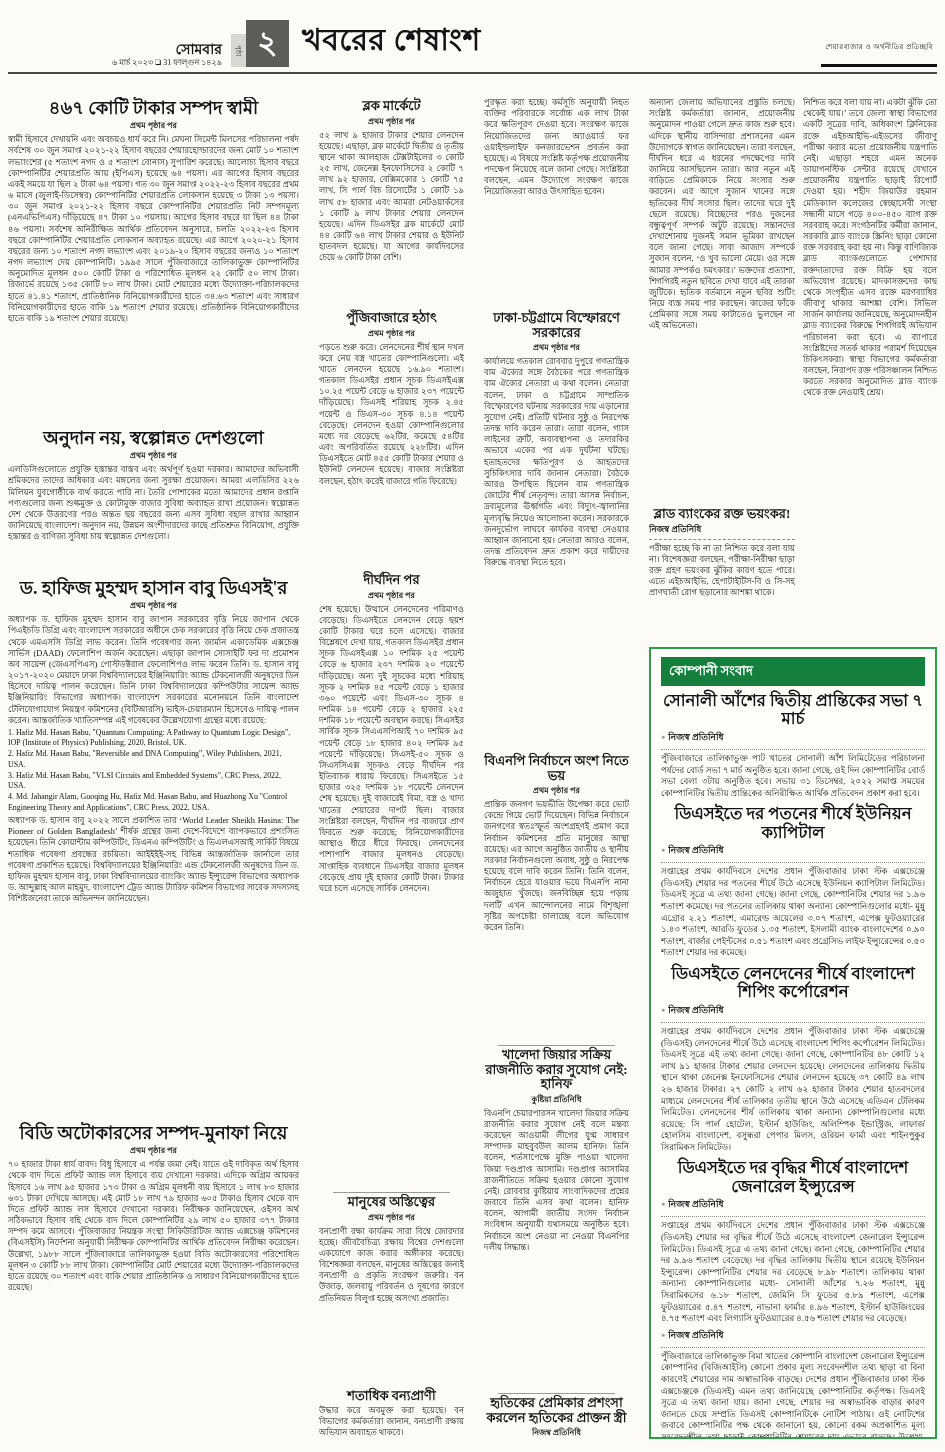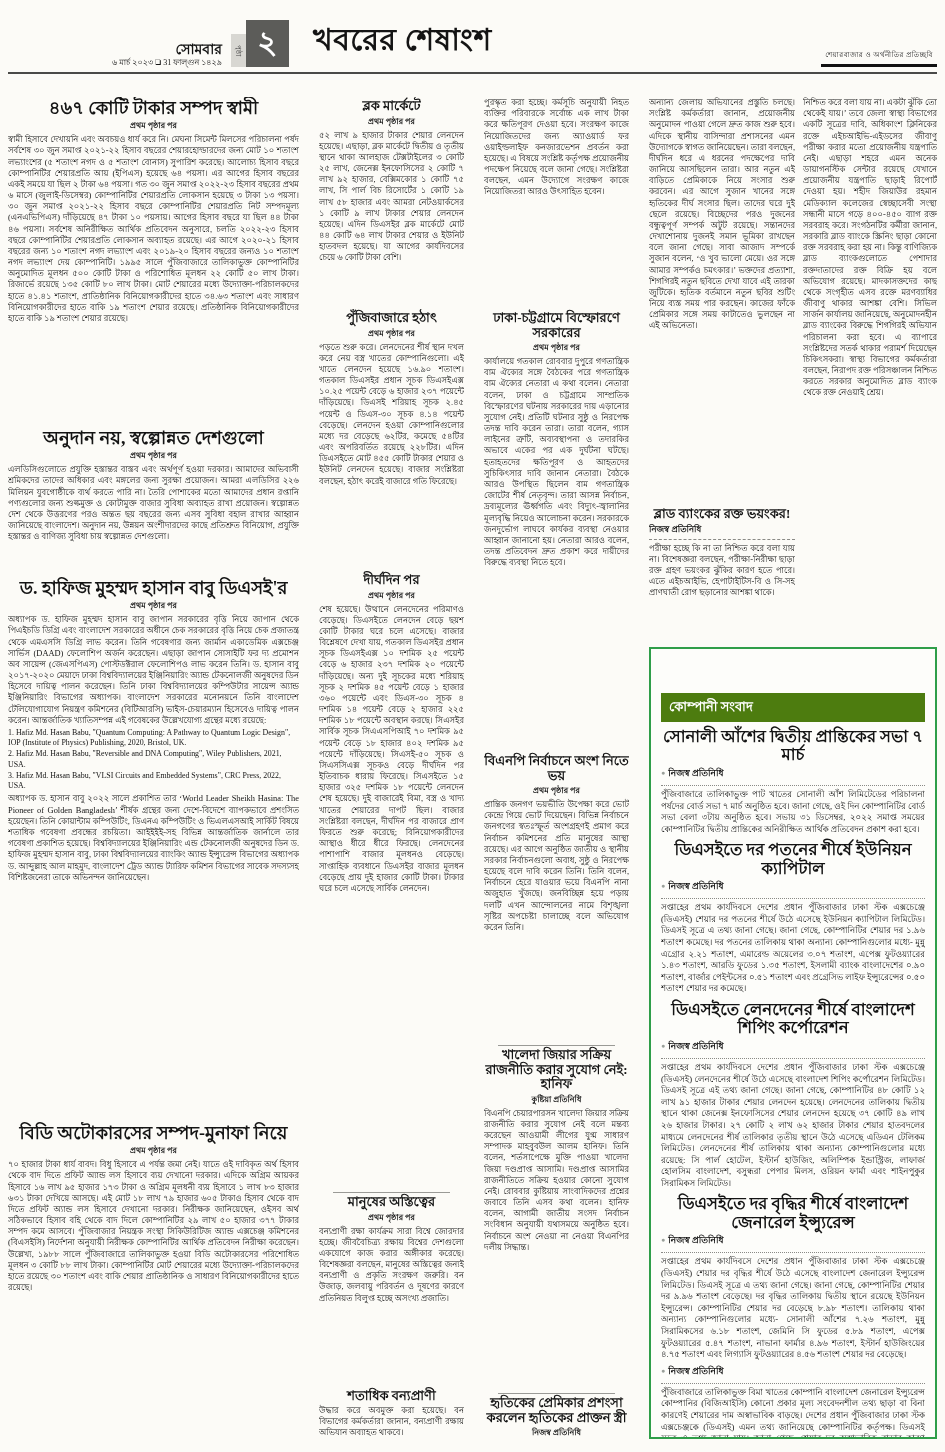--- a/index.html
+++ b/index.html
@@ -11,22 +11,22 @@
   
   .hdr{display:flex;align-items:flex-end;border-bottom:2px solid #4a4a48;padding-bottom:5px;height:66px;box-sizing:border-box;}
   .hdr-date{margin-left:104px;text-align:right;line-height:1.15;}
   .hdr-day{font-weight:bold;font-size:14px;}
   .hdr-dateline{font-size:8px;white-space:nowrap;}
   .pagebox{display:flex;align-items:flex-end;margin:0 4px 0 9px;}
   .page-word{background:#d8d7d2;color:#444;width:15px;height:33px;writing-mode:vertical-rl;
     font-size:7px;display:flex;align-items:center;justify-content:center;}
   .page-num{background:#5c5c59;color:#fff;width:43px;height:47px;display:flex;align-items:center;
     justify-content:center;font-size:31px;font-weight:bold;}
-  .section-title{font-size:30px;font-weight:bold;margin-left:20px;letter-spacing:.5px;}
-  .masthead{margin-left:auto;text-align:right;border-bottom:3px solid #111;padding:0 4px 3px;margin-top:30px;}
+  .section-title{font-size:30px;font-weight:bold;margin-left:9px;letter-spacing:.5px;}
+  .masthead{margin-left:auto;text-align:right;border-bottom:3px solid #111;padding:0 4px 11px;margin-top:30px;}
   .masthead-tagline{font-size:7px;letter-spacing:.5px;}
   .masthead-name{font-size:33px;font-weight:bold;line-height:1.02;}
   
   .cols{display:flex;gap:20px;padding-top:23px;height:1365px;box-sizing:border-box;}
   .colA{width:291px;flex:none;display:flex;flex-direction:column;}
   .colB{width:145px;flex:none;display:flex;flex-direction:column;}
   .colC{width:145px;flex:none;display:flex;flex-direction:column;}
   .colR{flex:1;display:flex;flex-direction:column;}
   .art{overflow:hidden;}
   .h2c{font-size:18px;font-weight:bold;text-align:center;line-height:1.12;margin:1px 0 1px;}
@@ -38,21 +38,21 @@
   .rule{border-top:1px solid #9a9a96;margin:3px 14px 1px;}
   
   .r-top{display:flex;gap:8px;height:545px;box-sizing:border-box;flex:none;}
   .col5{width:146px;flex:none;display:flex;flex-direction:column;align-items:center;}
   .col6{flex:1;overflow:hidden;}
   .byline-left{font-size:8.5px;font-weight:bold;text-align:left;margin:1px 0;}
   .dash{border-top:1px dashed #8a8a86;margin:2px 0 3px;}
   
   .cbox{border:2px solid #2f9e49;margin-top:5px;flex:1;box-sizing:border-box;
     padding:8px 10px;overflow:hidden;background:#fdfdfa;}
-  .cbox-bar{background:#4d7c0f;color:#fff;font-weight:bold;font-size:13px;padding:4px 8px;margin-bottom:3px;margin-top:36px;}
+  .cbox-bar{background:#15803d;color:#fff;font-weight:bold;font-size:13px;padding:4px 8px;margin-bottom:3px;}
   .cbox-h{font-size:16.5px;font-weight:bold;text-align:center;line-height:1.12;margin:3px 0 1px;}
   .cbox-byline{font-size:9px;font-weight:bold;text-align:left;border-bottom:1px dotted #8a8a86;
     padding-bottom:4px;margin-bottom:3px;}
   .cbox-byline .dot{color:#9aa09a;font-size:7px;vertical-align:1px;margin-right:3px;}
   .cbox .body{font-size:8.6px;line-height:1.35;}
   .cbox-art{overflow:hidden;margin-bottom:3px;}
 </style>
 </head>
 <body>
 
@@ -87,20 +87,21 @@
         <div class="body">এলডিসিগুলোতে প্রযুক্তি হস্তান্তর বাস্তব এবং অর্থপূর্ণ হওয়া দরকার। আমাদের অভিবাসী শ্রমিকদের তাদের অধিকার এবং মঙ্গলের জন্য সুরক্ষা প্রয়োজন। আমরা এলডিসির ২২৬ মিলিয়ন যুবগোষ্ঠীকে ব্যর্থ করতে পারি না। তৈরি পোশাকের মতো আমাদের প্রধান রপ্তানি পণ্যগুলোর জন্য শুল্কমুক্ত ও কোটামুক্ত বাজার সুবিধা অব্যাহত রাখা প্রয়োজন। স্বল্পোন্নত দেশ থেকে উত্তরণের পরও অন্তত ছয় বছরের জন্য এসব সুবিধা বহাল রাখার আহ্বান জানিয়েছে বাংলাদেশ। অনুদান নয়, উন্নয়ন অংশীদারদের কাছে প্রতিশ্রুত বিনিয়োগ, প্রযুক্তি হস্তান্তর ও বাণিজ্য সুবিধা চায় স্বল্পোন্নত দেশগুলো।</div>
       </div>
       <div class="art" style="height:545px">
         <div class="h2c">ড. হাফিজ মুহম্মদ হাসান বাবু ডিএসই'র</div>
         <div class="byline">প্রথম পৃষ্ঠার পর</div>
         <div class="body">অধ্যাপক ড. হাফিজ মুহম্মদ হাসান বাবু জাপান সরকারের বৃত্তি নিয়ে জাপান থেকে পিএইচডি ডিগ্রি এবং বাংলাদেশ সরকারের অধীনে চেক সরকারের বৃত্তি নিয়ে চেক প্রজাতন্ত্র থেকে এমএসসি ডিগ্রি লাভ করেন। তিনি গবেষণার জন্য জার্মান একাডেমিক এক্সচেঞ্জ সার্ভিস (DAAD) ফেলোশিপ অর্জন করেছেন। এছাড়া জাপান সোসাইটি ফর দ্য প্রমোশন অব সায়েন্স (জেএসপিএস) পোস্টডক্টরাল ফেলোশিপও লাভ করেন তিনি। ড. হাসান বাবু ২০১৭-২০২০ মেয়াদে ঢাকা বিশ্ববিদ্যালয়ের ইঞ্জিনিয়ারিং অ্যান্ড টেকনোলজী অনুষদের ডিন হিসেবে দায়িত্ব পালন করেছেন। তিনি ঢাকা বিশ্ববিদ্যালয়ের কম্পিউটার সায়েন্স অ্যান্ড ইঞ্জিনিয়ারিং বিভাগের অধ্যাপক। বাংলাদেশ সরকারের মনোনয়নে তিনি বাংলাদেশ টেলিযোগাযোগ নিয়ন্ত্রণ কমিশনের (বিটিআরসি) ভাইস-চেয়ারম্যান হিসেবেও দায়িত্ব পালন করেন। আন্তর্জাতিক খ্যাতিসম্পন্ন এই গবেষকের উল্লেখযোগ্য গ্রন্থের মধ্যে রয়েছে:</div>
         <div class="refs">
           <div>1. Hafiz Md. Hasan Babu, "Quantum Computing: A Pathway to Quantum Logic Design", IOP (Institute of Physics) Publishing, 2020, Bristol, UK.</div>
           <div>2. Hafiz Md. Hasan Babu, "Reversible and DNA Computing", Wiley Publishers, 2021, USA.</div>
           <div>3. Hafiz Md. Hasan Babu, "VLSI Circuits and Embedded Systems", CRC Press, 2022, USA.</div>
+          <div>4. Md. Jahangir Alam, Guoqing Hu, Hafiz Md. Hasan Babu, and Huazhong Xu "Control Engineering Theory and Applications", CRC Press, 2022, USA.</div>
         </div>
         <div class="body">অধ্যাপক ড. হাসান বাবু ২০২২ সালে প্রকাশিত তার ‘World Leader Sheikh Hasina: The Pioneer of Golden Bangladesh’ শীর্ষক গ্রন্থের জন্য দেশে-বিদেশে ব্যাপকভাবে প্রশংসিত হয়েছেন। তিনি কোয়ান্টাম কম্পিউটিং, ডিএনএ কম্পিউটিং ও ভিএলএসআই সার্কিট বিষয়ে শতাধিক গবেষণা প্রবন্ধের রচয়িতা। আইইইই-সহ বিভিন্ন আন্তর্জাতিক জার্নালে তার গবেষণা প্রকাশিত হয়েছে। বিশ্ববিদ্যালয়ের ইঞ্জিনিয়ারিং এন্ড টেকনোলজী অনুষদের ডিন ড. হাফিজ মুহম্মদ হাসান বাবু, ঢাকা বিশ্ববিদ্যালয়ের ব্যাংকিং অ্যান্ড ইন্স্যুরেন্স বিভাগের অধ্যাপক ড. আব্দুল্লাহ আল মাহমুদ, বাংলাদেশ ট্রেড অ্যান্ড ট্যারিফ কমিশন বিভাগের সাবেক সদস্যসহ বিশিষ্টজনেরা তাকে অভিনন্দন জানিয়েছেন।</div>
       </div>
       <div class="art" style="flex:1">
         <div class="h2c">বিডি অটোকারসের সম্পদ-মুনাফা নিয়ে</div>
         <div class="byline">প্রথম পৃষ্ঠার পর</div>
         <div class="body">৭০ হাজার টাকা ধার্য বাবদ। বিধু হিসাবে এ পর্যন্ত জমা নেই। যাতে ওই দাবিকৃত অর্থ হিসাব থেকে বাদ দিতে প্রফিট অ্যান্ড লস হিসাবে ব্যয় দেখানো দরকার। এদিকে অগ্রিম আয়কর হিসাবে ১৬ লাখ ৯৫ হাজার ১৭৩ টাকা ও অগ্রিম মূলধনী ব্যয় হিসাবে ১ লাখ ৮৩ হাজার ৬৩১ টাকা দেখিয়ে আসছে। এই মোট ১৮ লাখ ৭৯ হাজার ৬০৫ টাকাও হিসাব থেকে বাদ দিতে প্রফিট অ্যান্ড লস হিসাবে দেখানো দরকার। নিরীক্ষক জানিয়েছেন, ওইসব অর্থ সঠিকভাবে হিসাব বহি থেকে বাদ দিলে কোম্পানিটির ২৯ লাখ ৫০ হাজার ৩৭৭ টাকার সম্পদ কমে আসবে। পুঁজিবাজার নিয়ন্ত্রক সংস্থা সিকিউরিটিজ অ্যান্ড এক্সচেঞ্জ কমিশনের (বিএসইসি) নির্দেশনা অনুযায়ী নিরীক্ষক কোম্পানিটির আর্থিক প্রতিবেদন নিরীক্ষা করেছেন। উল্লেখ্য, ১৯৮৮ সালে পুঁজিবাজারে তালিকাভুক্ত হওয়া বিডি অটোকারসের পরিশোধিত মূলধন ৩ কোটি ৮৮ লাখ টাকা। কোম্পানিটির মোট শেয়ারের মধ্যে উদ্যোক্তা-পরিচালকদের হাতে রয়েছে ৩০ শতাংশ এবং বাকি শেয়ার প্রাতিষ্ঠানিক ও সাধারণ বিনিয়োগকারীদের হাতে রয়েছে।</div>
       </div>
     </div>
 

